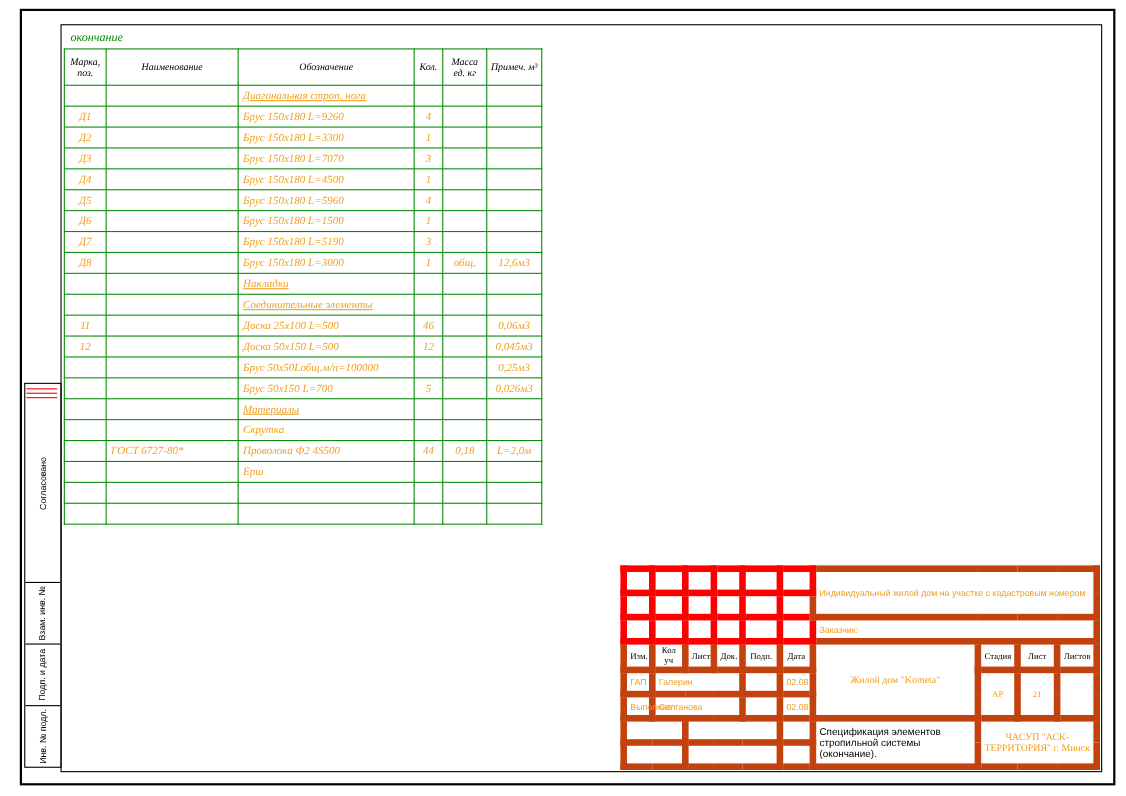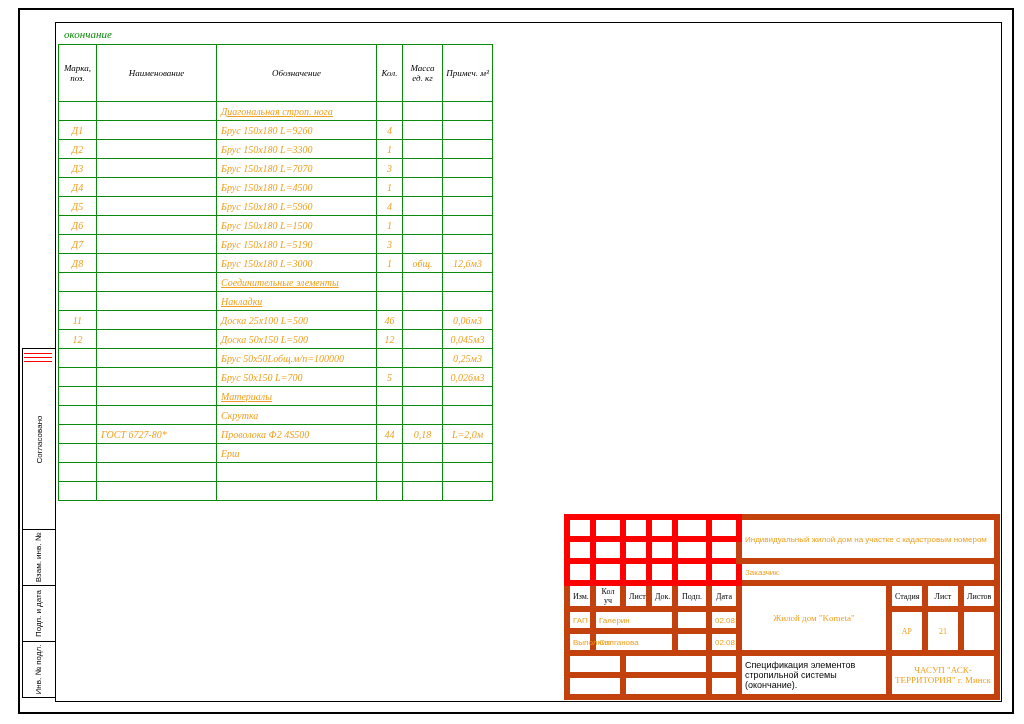--- a/index.html
+++ b/index.html
@@ -11,21 +11,21 @@
     font-size:10px;
     color:#000;
   }
   .outer-frame{position:absolute;left:18px;top:8px;right:10px;bottom:10px;border:2px solid #000;}
   .inner-frame{position:absolute;left:55px;top:22px;right:22px;bottom:22px;border:1px solid #000;}
 
   .continuation{position:absolute;left:64px;top:28px;font-style:italic;color:#0a8a0a;font-size:11px;}
 
   
   table.spec{position:absolute;left:58px;top:44px;border-collapse:collapse;table-layout:fixed;}
-  table.spec th{border:1px solid #0a8a0a;font-weight:400;padding:18px 3px;font-size:9px;font-style:italic;}
+  table.spec th{border:1px solid #0a8a0a;font-weight:400;padding:6px 3px;font-size:9px;font-style:italic;}
   table.spec td{border:1px solid #0a8a0a;font-style:italic;color:#f0a020;padding:0 4px;height:18px;font-size:10px;white-space:nowrap;overflow:hidden;}
   table.spec td.c{text-align:center;}
   .u{text-decoration:underline;}
 
   
   .side-strip{position:absolute;left:22px;top:348px;width:32px;border:1px solid #000;}
   .side-strip .cell{height:55px;border-top:1px solid #000;display:flex;align-items:center;justify-content:center;}
   .side-strip .cell:first-child{border-top:none;}
   .side-strip .lbl{transform:rotate(-90deg);white-space:nowrap;font-size:8px;font-family:Arial,sans-serif;}
   .red-line{height:0;border-top:1px solid red;margin:3px 0;}
@@ -134,29 +134,29 @@
         <td class="c">Д8</td>
         <td></td>
         <td>Брус 150х180      L=3000</td>
         <td class="c">1</td>
         <td class="c">общ.</td>
         <td class="c">12,6м3</td>
       </tr>
       <tr>
         <td class="c"></td>
         <td></td>
+        <td class="u">Накладки</td>
+        <td class="c"></td>
+        <td class="c"></td>
+        <td class="c"></td>
+      </tr>
+      <tr>
+        <td class="c"></td>
+        <td></td>
         <td class="u">Соединительные элементы</td>
-        <td class="c"></td>
-        <td class="c"></td>
-        <td class="c"></td>
-      </tr>
-      <tr>
-        <td class="c"></td>
-        <td></td>
-        <td class="u">Накладки</td>
         <td class="c"></td>
         <td class="c"></td>
         <td class="c"></td>
       </tr>
       <tr>
         <td class="c">11</td>
         <td></td>
         <td>Доска 25х100      L=500</td>
         <td class="c">46</td>
         <td class="c"></td>

